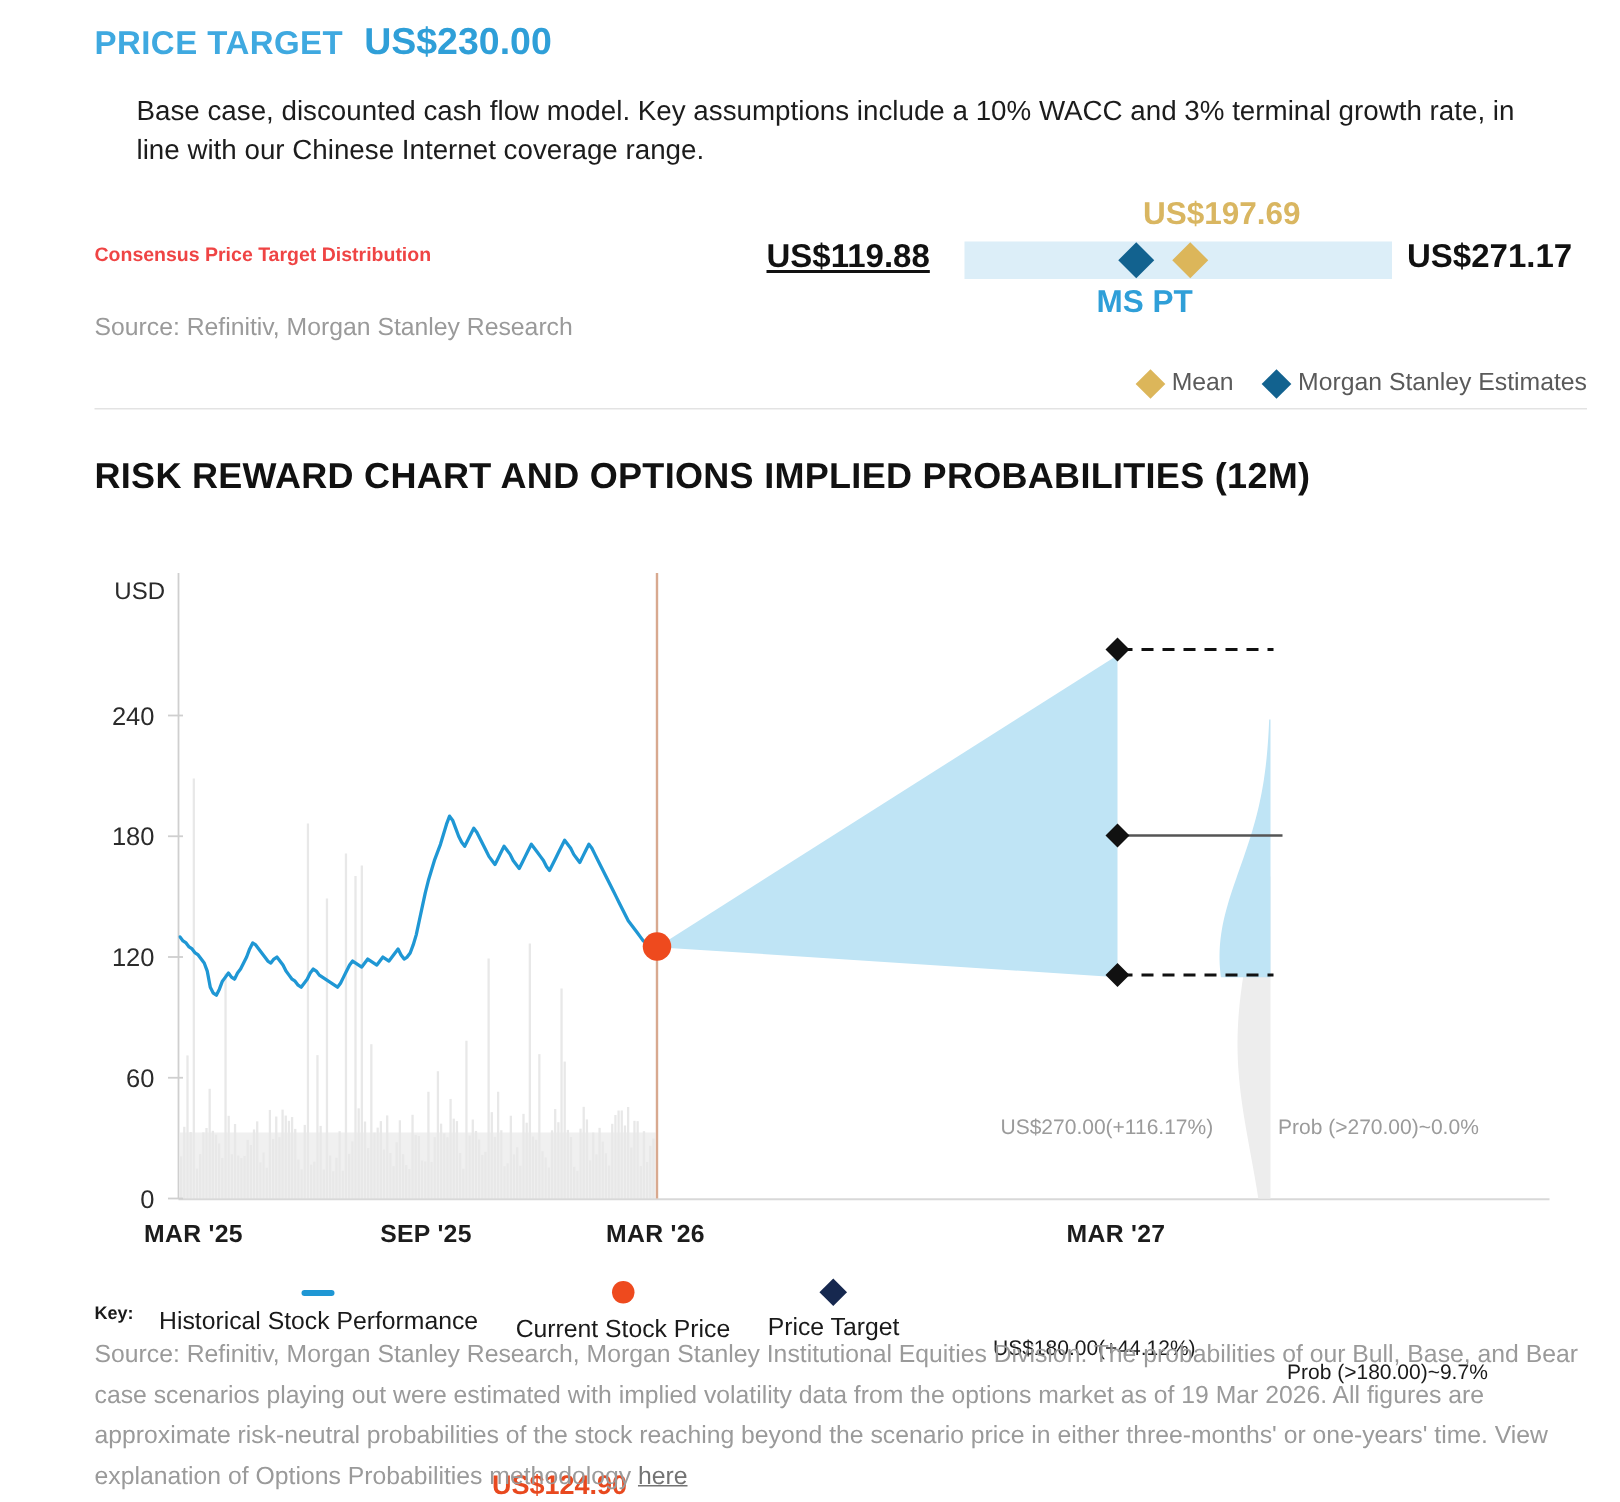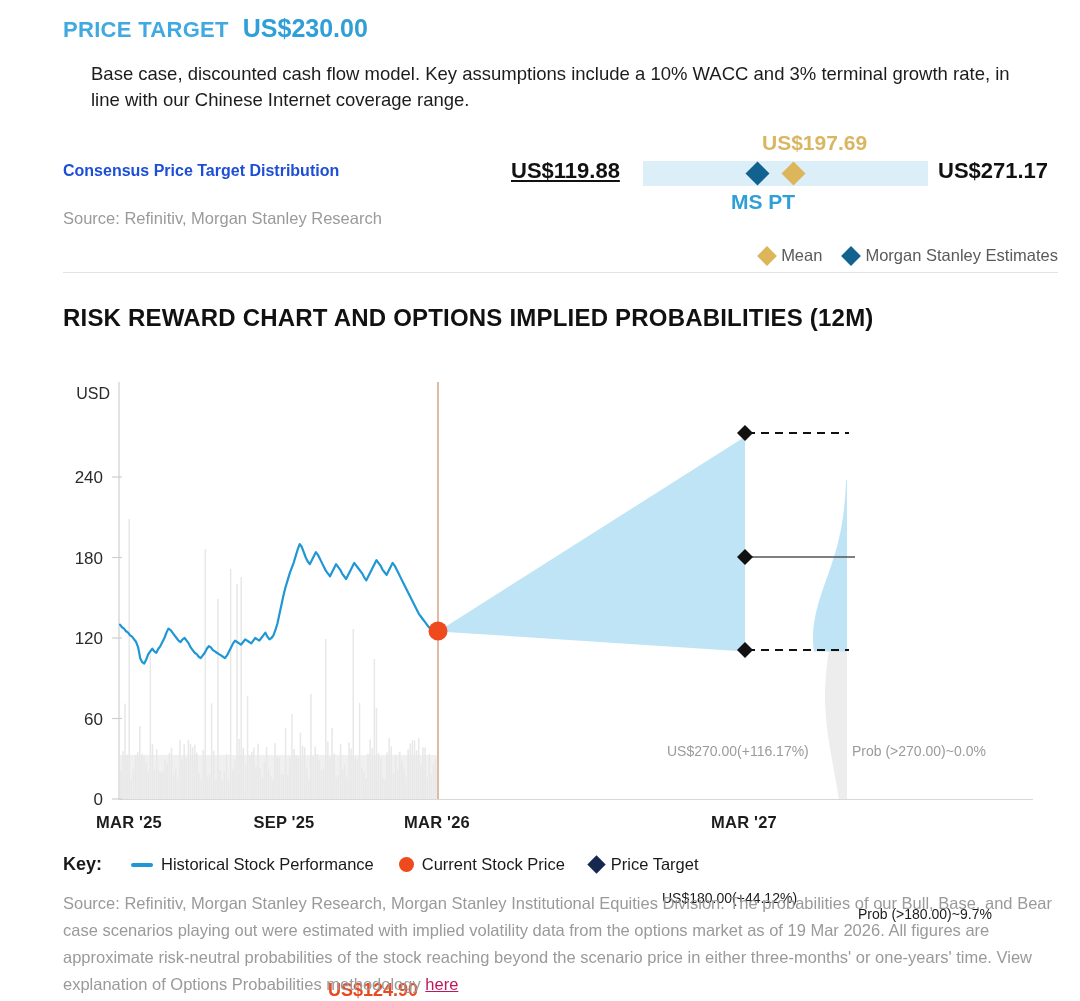--- a/index.html
+++ b/index.html
@@ -30,21 +30,21 @@
     position: absolute; left: 63px; top: 61px; width: 930px;
     font-size: 18.5px; line-height: 26px; color: #1c1c1c; margin-left: 28px;
   }
 
   
   .consensus-row {
     position: absolute; left: 63px; top: 158px; width: 995px; height: 30px;
   }
   .consensus-title {
     position: absolute; left: 0; top: 4px;
-    font-size: 16px; font-weight: 700; color: #1d4ed8;
+    font-size: 13px; font-weight: 700; color: #ef4444;
   }
   .consensus-low {
     position: absolute; left: 448px; top: 0px;
     font-size: 22px; font-weight: 700; color: #111;
     white-space: nowrap;
     text-decoration: underline;
   }
   .consensus-bar {
     position: absolute; left: 580px; top: 3px;
     width: 285px; height: 25px;
@@ -117,32 +117,32 @@
   .anno-current {
     left: 328px; top: 620px; color: #e8491f; font-weight: 700; font-size: 18px;
   }
 
   
   .key-row {
     position: absolute; left: 63px; top: 854px;
     display: flex; align-items: center; gap: 9px;
     font-size: 16.5px; color: #1a1a1a;
   }
-  .key-label { font-weight: 700; font-size: 18px; margin-right: 20px; }
-  .key-item { display: flex; align-items: center; gap: 8px; margin-right: 16px; }
+  .key-label { font-weight: 700; font-size: 12px; margin-right: 8px; }
+  .key-item { display: flex; align-items: center; gap: 8px; margin-right: 16px; flex-direction: column; }
   .key-line { width: 22px; height: 4px; background: #1f97d4; border-radius: 2px; }
   .key-dot { width: 15px; height: 15px; border-radius: 50%; background: #ee4a1e; }
   .key-diamond { width: 13px; height: 13px; background: #16284f; transform: rotate(45deg); }
 
   
   .footnote {
     position: absolute; left: 63px; top: 890px; width: 995px;
     font-size: 16.5px; line-height: 27px; color: #9a9a9a;
   }
-  .footnote a { color: #be185d; text-decoration: underline; }
+  .footnote a { color: #737373; text-decoration: underline; }
 </style>
 </head>
 <body>
 
 <div class="page">
 
   <div class="pt-header">
     <span class="pt-label">PRICE TARGET</span>
     <span class="pt-value">US$230.00</span>
   </div>

